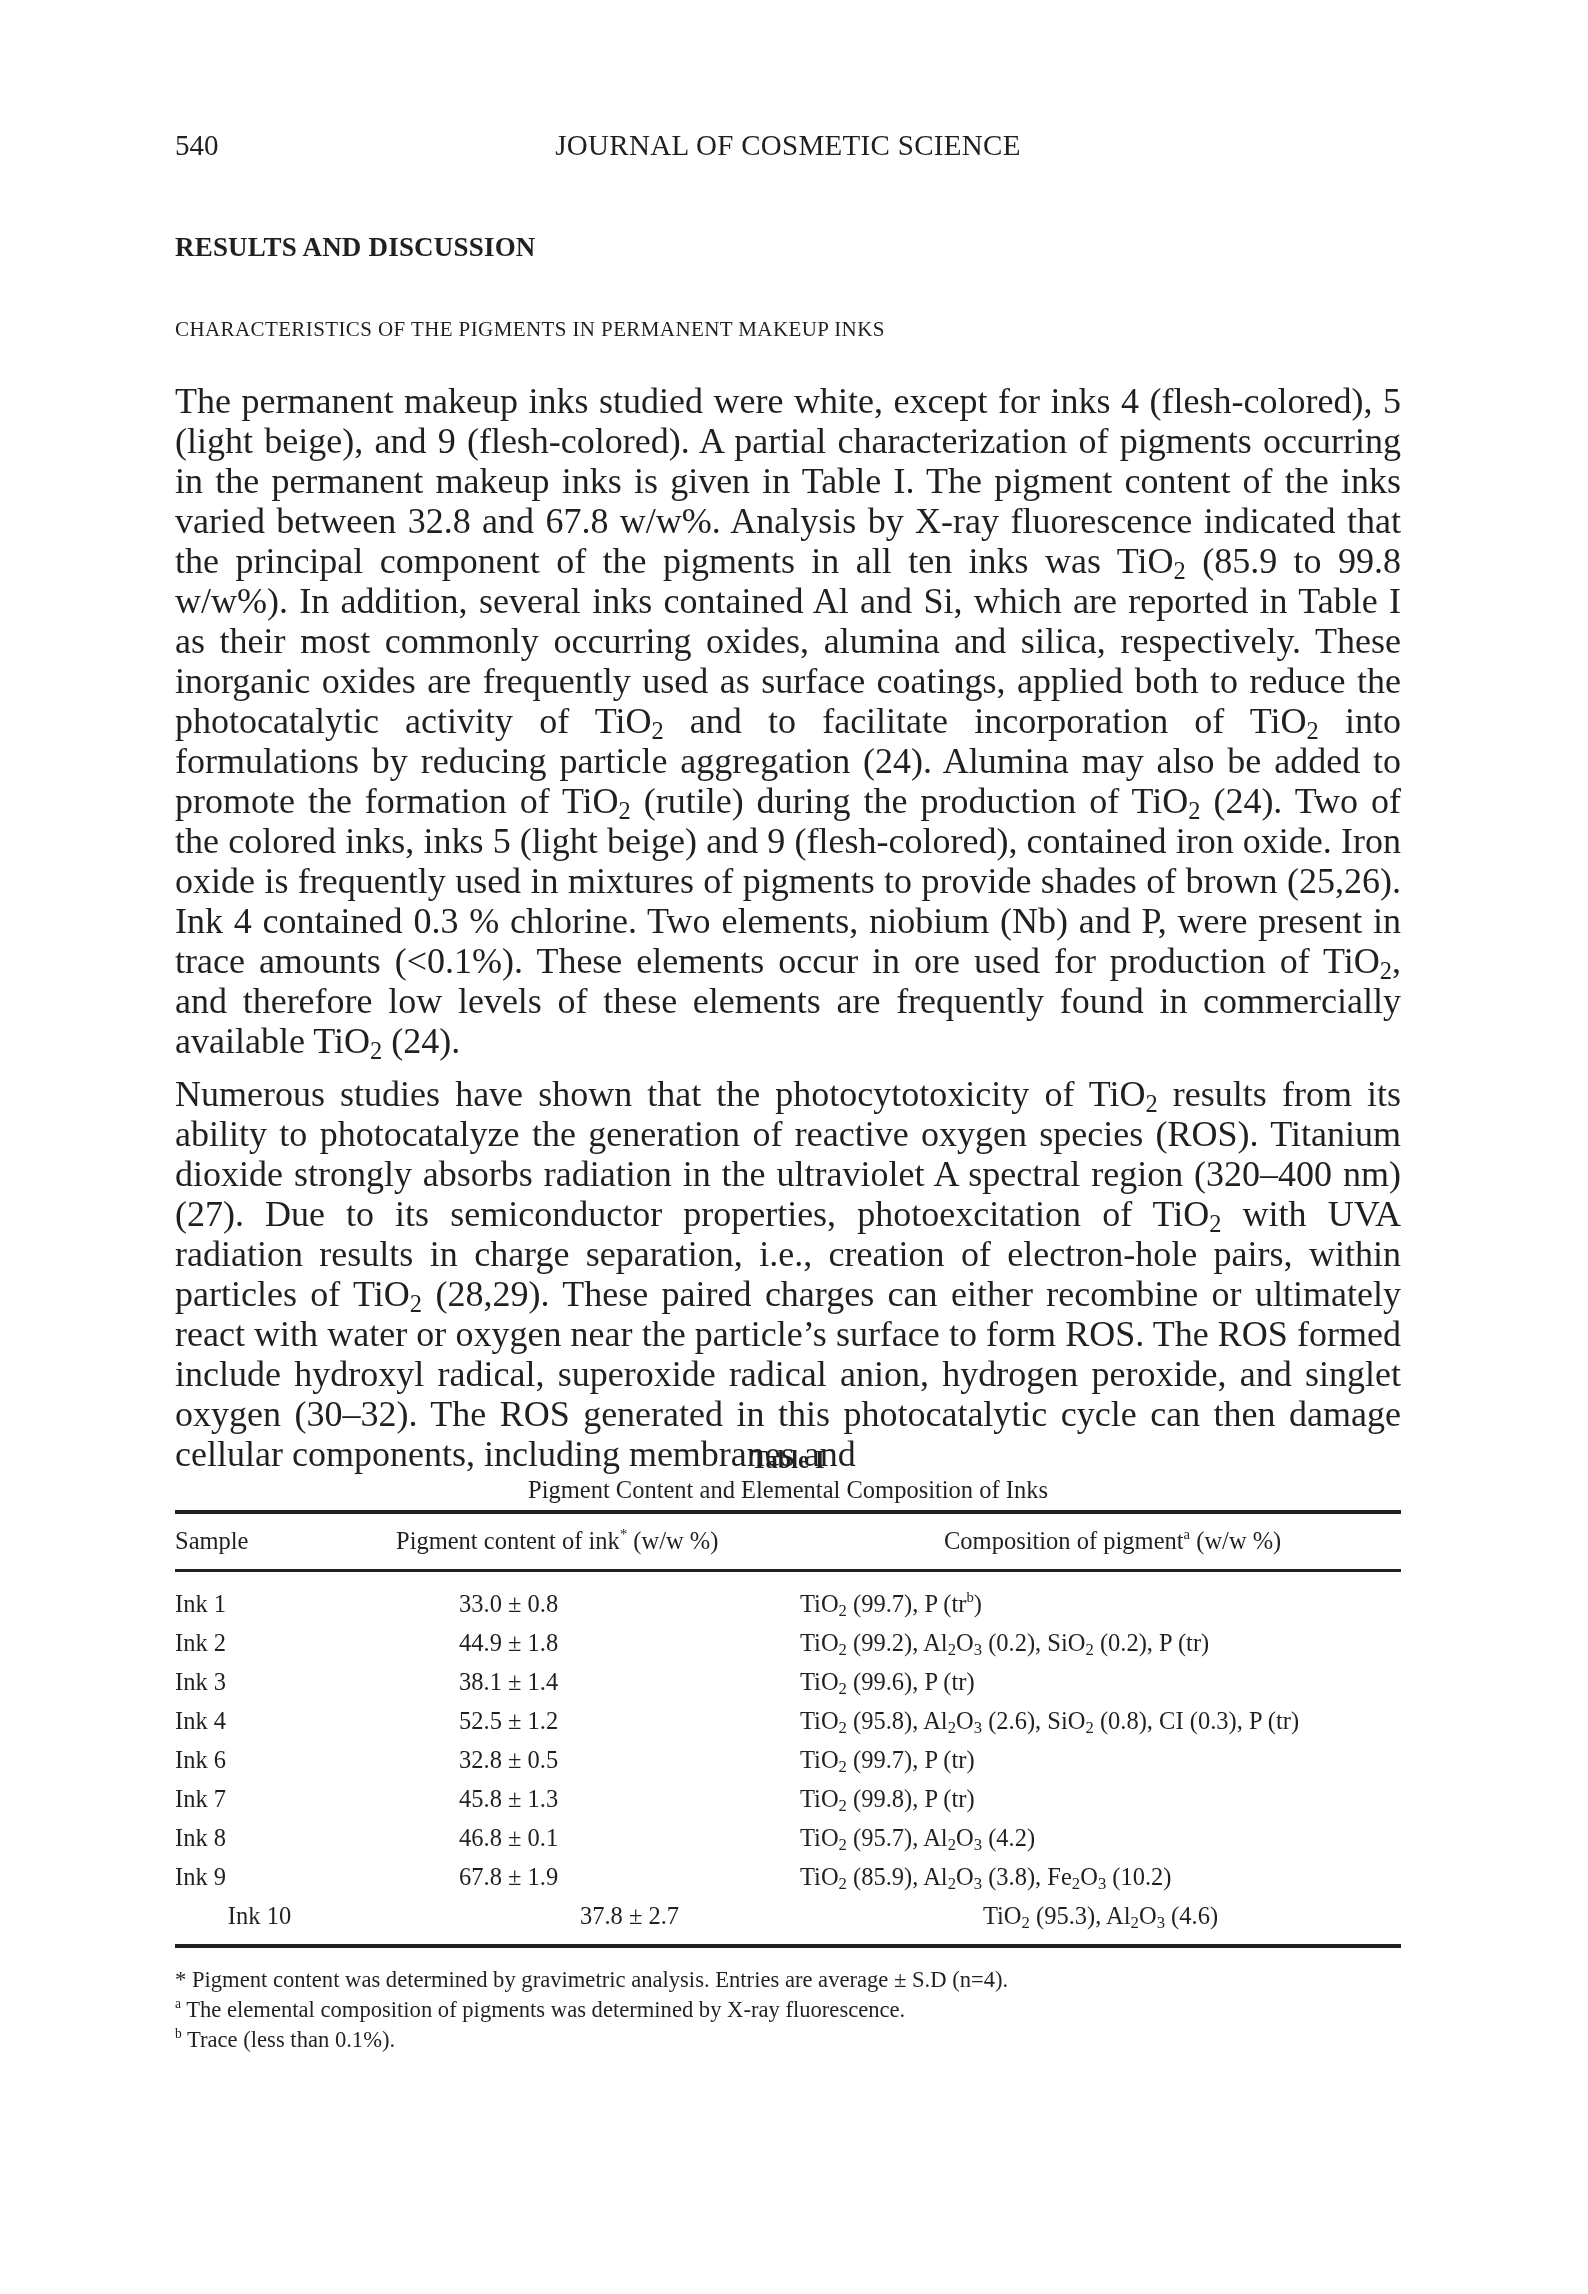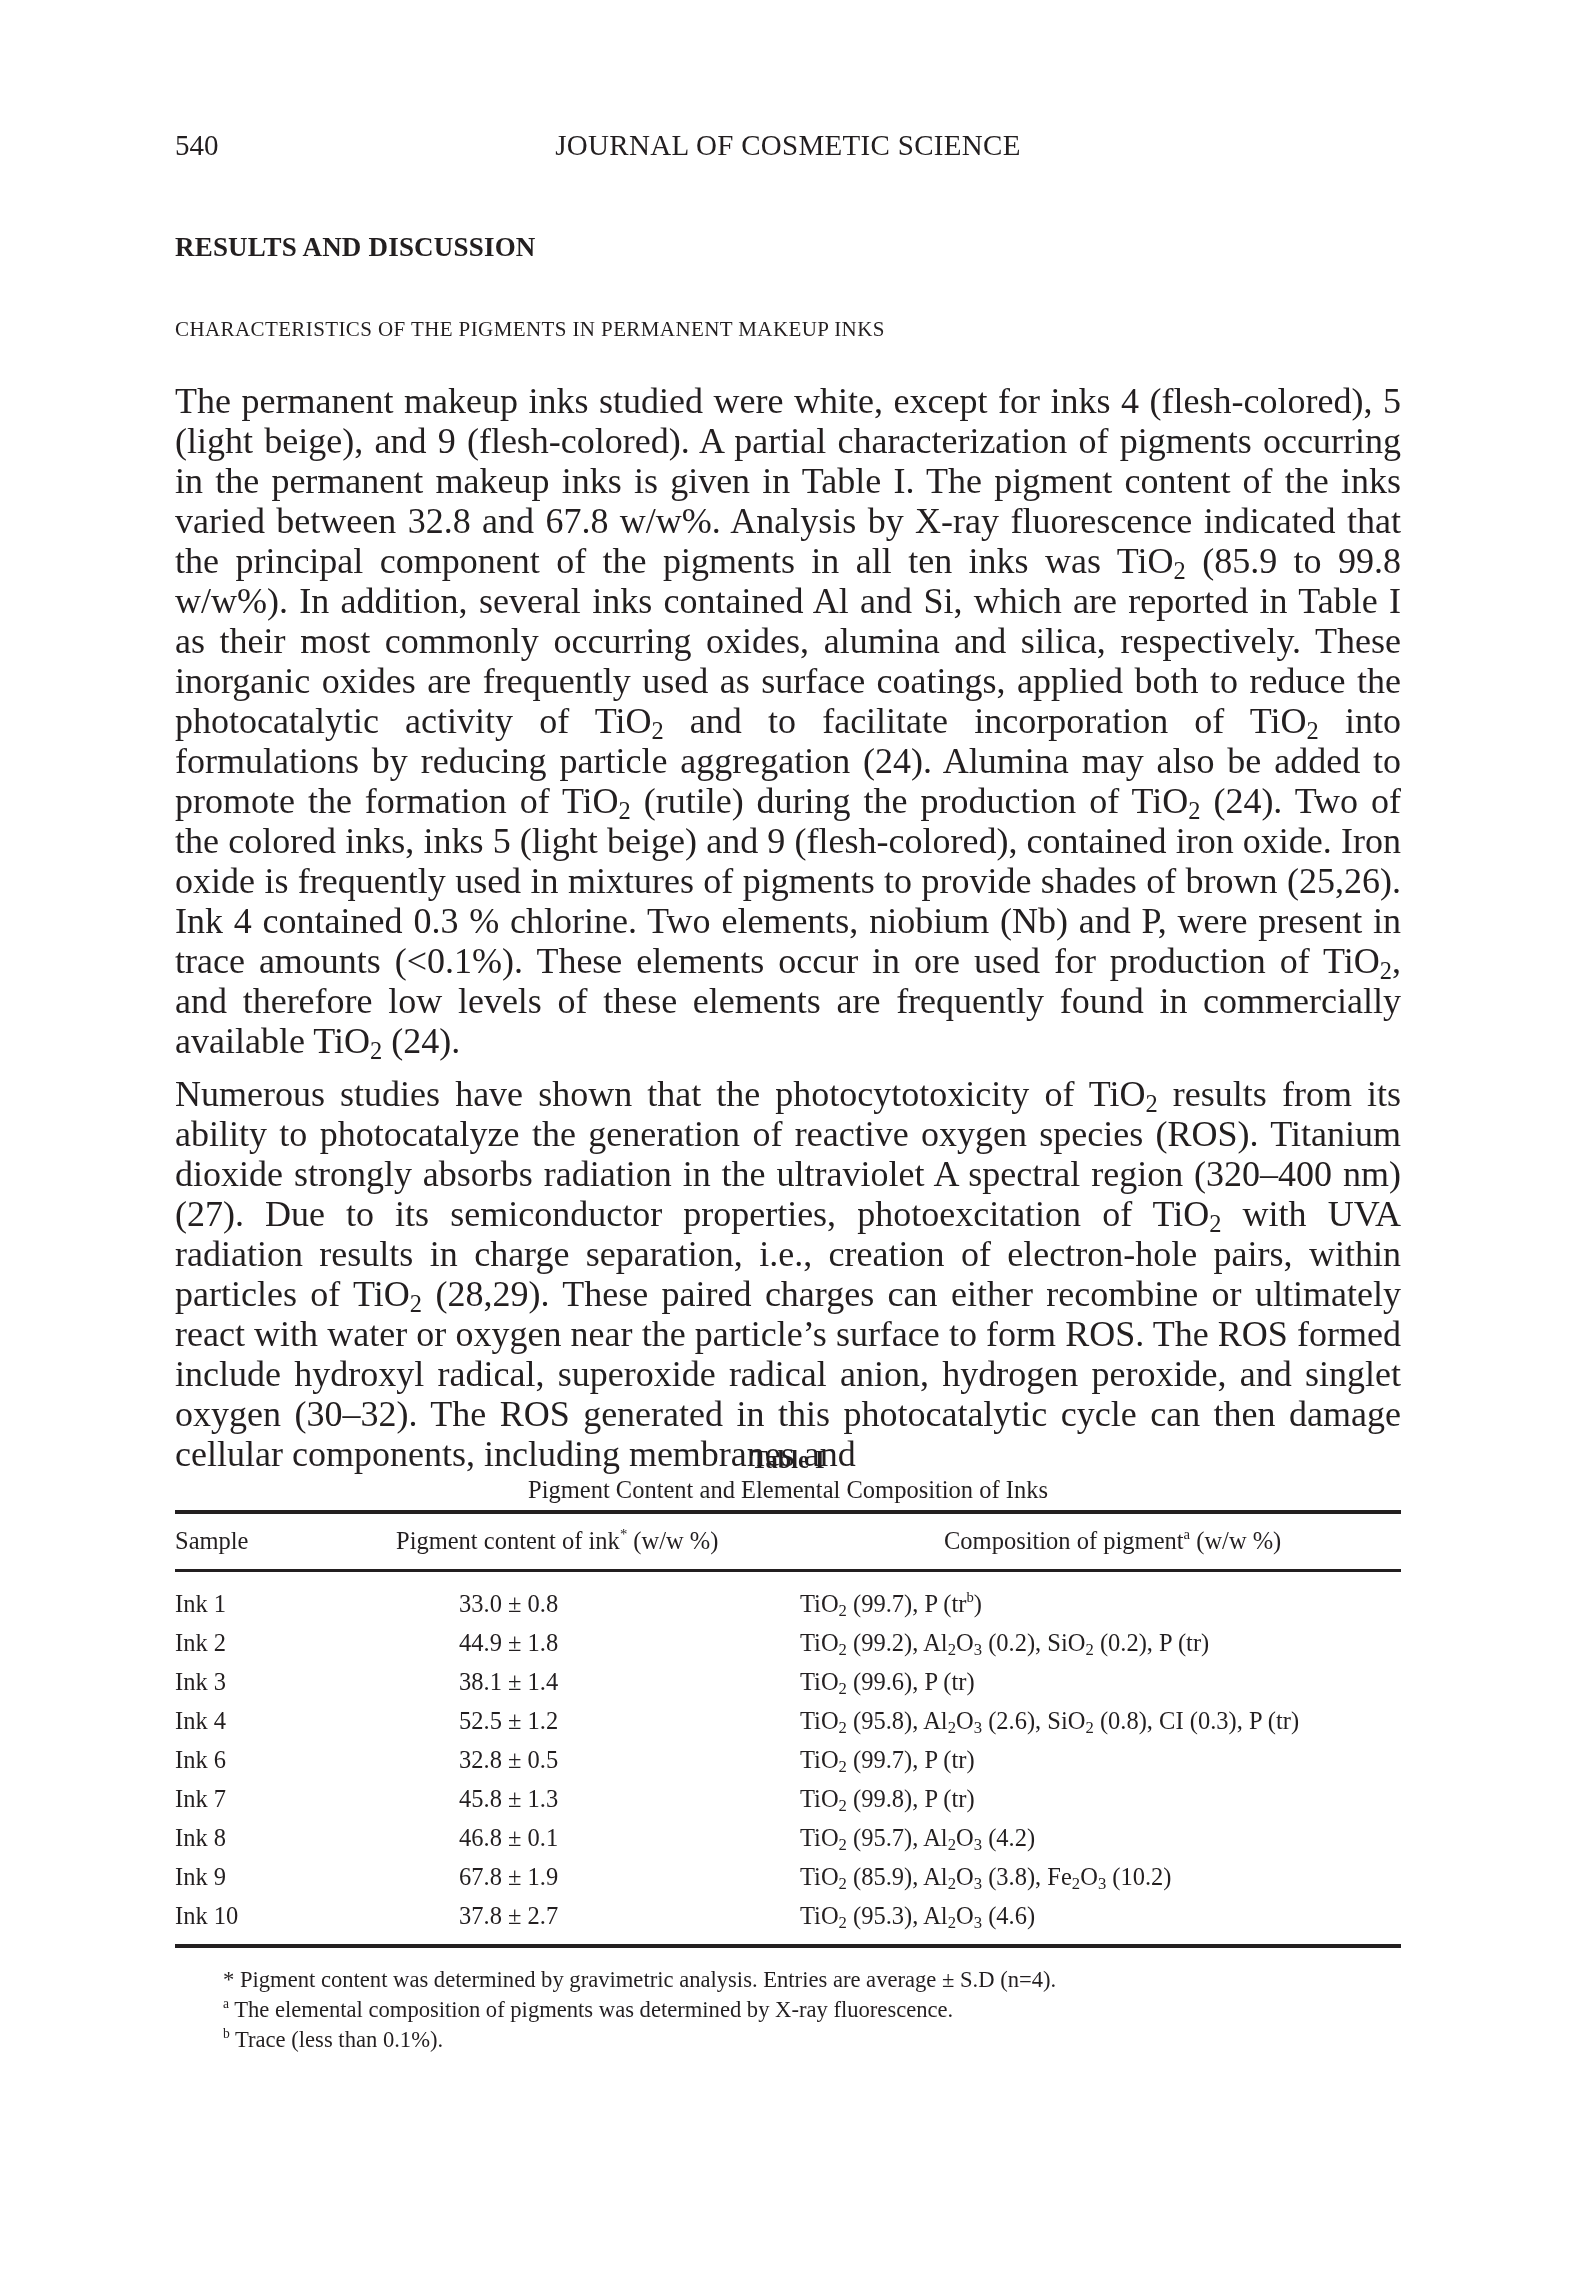--- a/index.html
+++ b/index.html
@@ -22,22 +22,22 @@
   .rule { height: 3.8px; background: #231f20; width: 100%; }
   table { border-collapse: collapse; width: 100%; font-size: 24.5px; }
   th { font-weight: normal; text-align: left; padding: 9.4px 0 9.4px 0; height: 36px; }
   td { vertical-align: top; padding: 0; line-height: 39px; }
   .c1 { width: 169px; }
   .c2 { width: 456px; padding-left: 0; }
   th.c2 { padding-left: 0; }
   td.c2 { padding-left: 115px; width: 341px; }
   th.c2h { padding-left: 0; font-family: Liberation Serif, serif; }
   .tbody-top td { padding-top: 11.3px; }
-  .tbody-bottom td { padding-bottom: 9.4px; }
-  .foot { font-size: 22.6px; line-height: 30px; margin-top: 17px; margin-left: 48px; }
+  .tbody-bottom td { padding-bottom: 9.4px; text-align: center; }
+  .foot { font-size: 22.6px; line-height: 30px; margin-top: 17px; }
   .foot div { margin: 0; }
 </style>
 </head>
 <body>
 
 <div class="col running-head">
   <span class="pg">540</span>
   <span class="journal">JOURNAL OF COSMETIC SCIENCE</span>
 </div>
 

